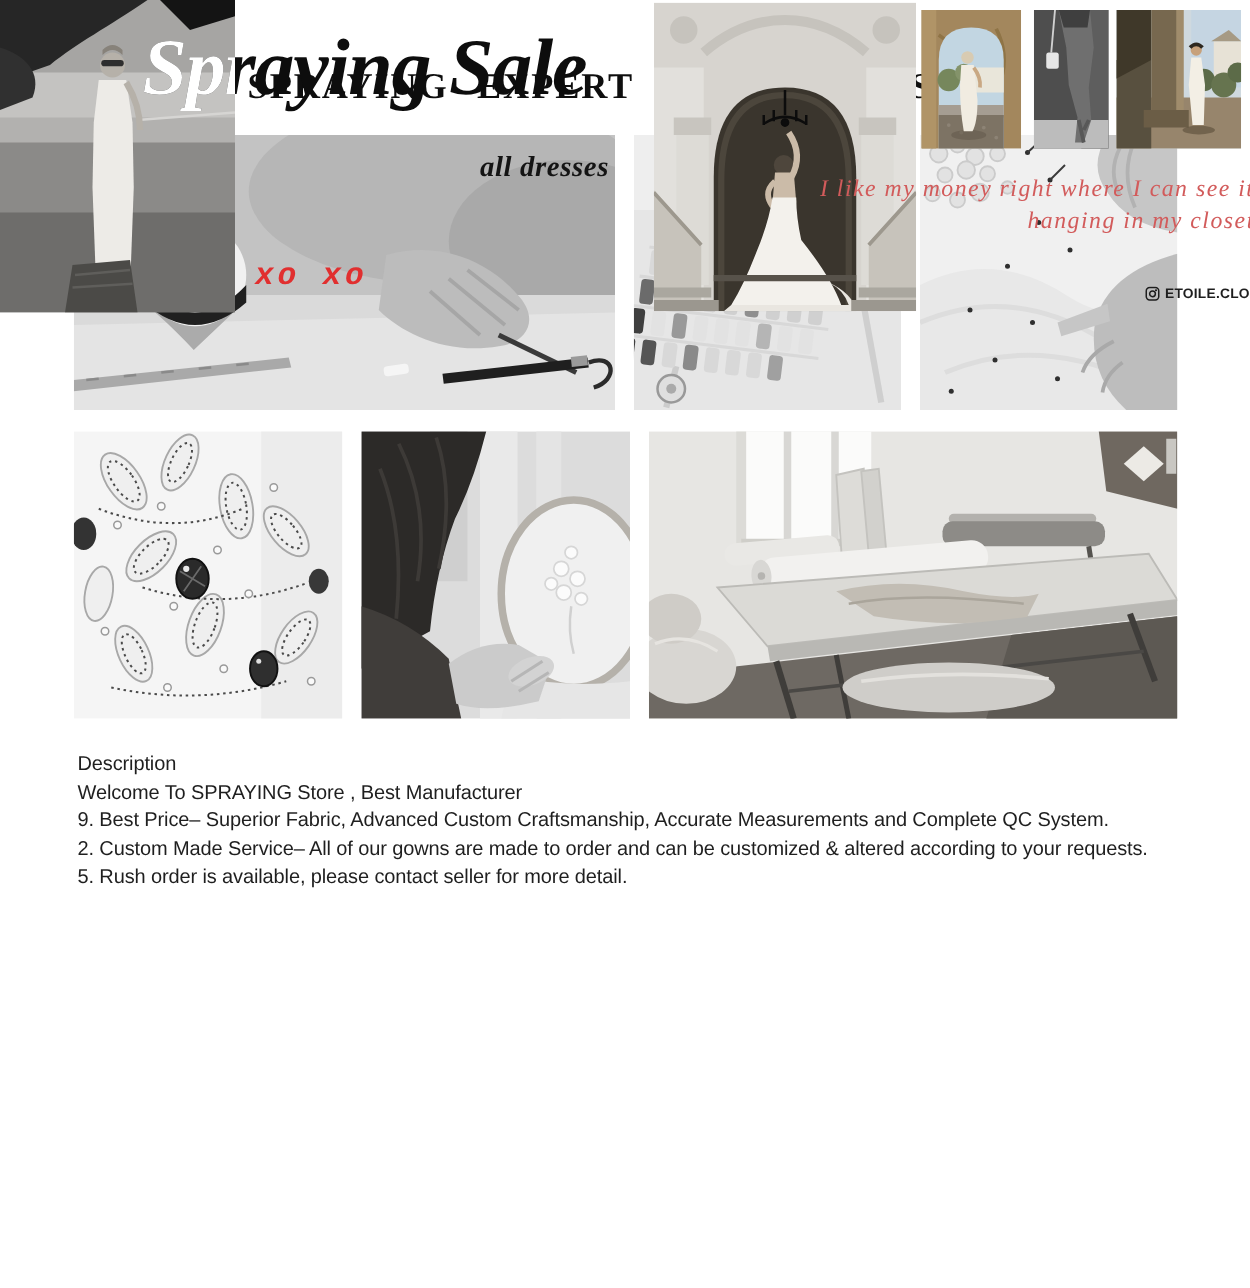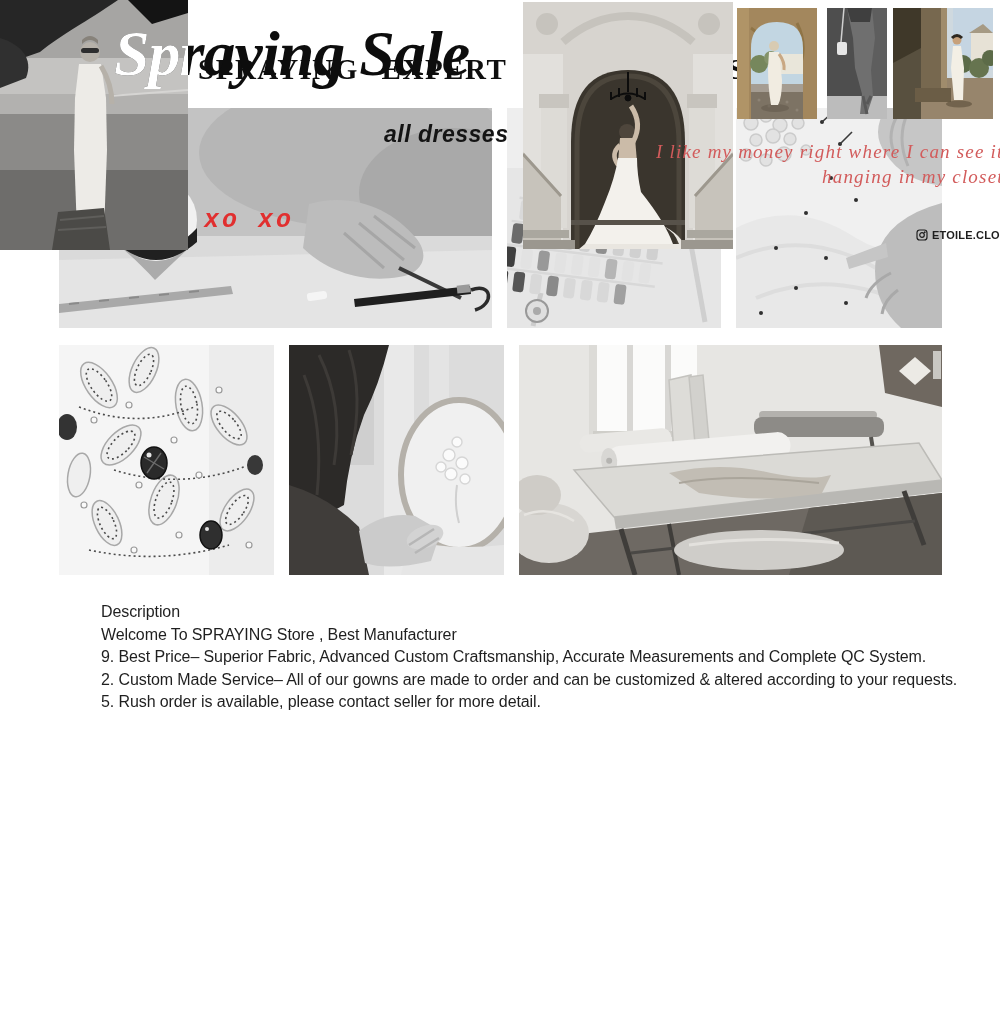--- a/index.html
+++ b/index.html
@@ -17,21 +17,21 @@
   .thumb3{position:absolute;left:893px;top:8px;width:100px;height:111px;}
 
   .banner-title{position:absolute;left:114px;top:14px;z-index:3;
       font-family:"Liberation Serif", serif;font-style:italic;font-weight:bold;
       font-size:64px;line-height:1.25;letter-spacing:-1px;white-space:nowrap;}
   .banner-title .layer{white-space:nowrap;}
   .banner-title .t-black{color:#0d0d0d;}
   .banner-title .t-white{position:absolute;left:0;top:0;color:#ffffff;
       clip-path:inset(0 calc(100% - 74px) 0 0);}
   .subtitle{position:absolute;left:384px;top:121px;z-index:3;
-      font-family:Liberation Sans, sans-serif;font-style:italic;font-weight:600;
+      font-family:Liberation Serif, serif;font-style:italic;font-weight:600;
       font-size:23px;color:#141414;letter-spacing:.5px;}
   .xoxo{position:absolute;left:204px;top:206px;z-index:3;
       font-family:Liberation Mono, monospace;font-style:italic;font-weight:bold;
       font-size:25px;color:#e12f2f;letter-spacing:3px;}
   .hw{position:absolute;z-index:3;font-family:"Liberation Serif", serif;
       font-style:italic;font-size:19px;color:#d25b5b;letter-spacing:1.2px;white-space:nowrap;}
   .hw1{left:656px;top:141px;}
   .hw2{left:822px;top:166px;}
   .brand{position:absolute;left:916px;top:229px;z-index:3;display:flex;align-items:center;gap:4px;
       font-size:11px;font-weight:bold;color:#1e1e1e;letter-spacing:.2px;}
@@ -48,21 +48,21 @@
   .g1{width:433px;height:220px;}
   .g2{width:214px;height:220px;}
   .g3{width:206px;height:220px;}
   .g4{width:215px;height:230px;}
   .g5{width:215px;height:230px;}
   .g6{width:423px;height:230px;}
 
   
   .desc{margin:26px 0 0 62px;width:905px;font-size:16px;line-height:22.5px;
       color:#1f1f1f;letter-spacing:-0.1px;}
-  .desc-line{text-align:justify;margin-left:39px;}
+  .desc-line{text-align:justify;}
   .desc-title{text-align:left;}
 </style>
 </head>
 <body>
 
 <div class="page">
 
   <header class="banner">
 
     <div class="ph photo-left">

